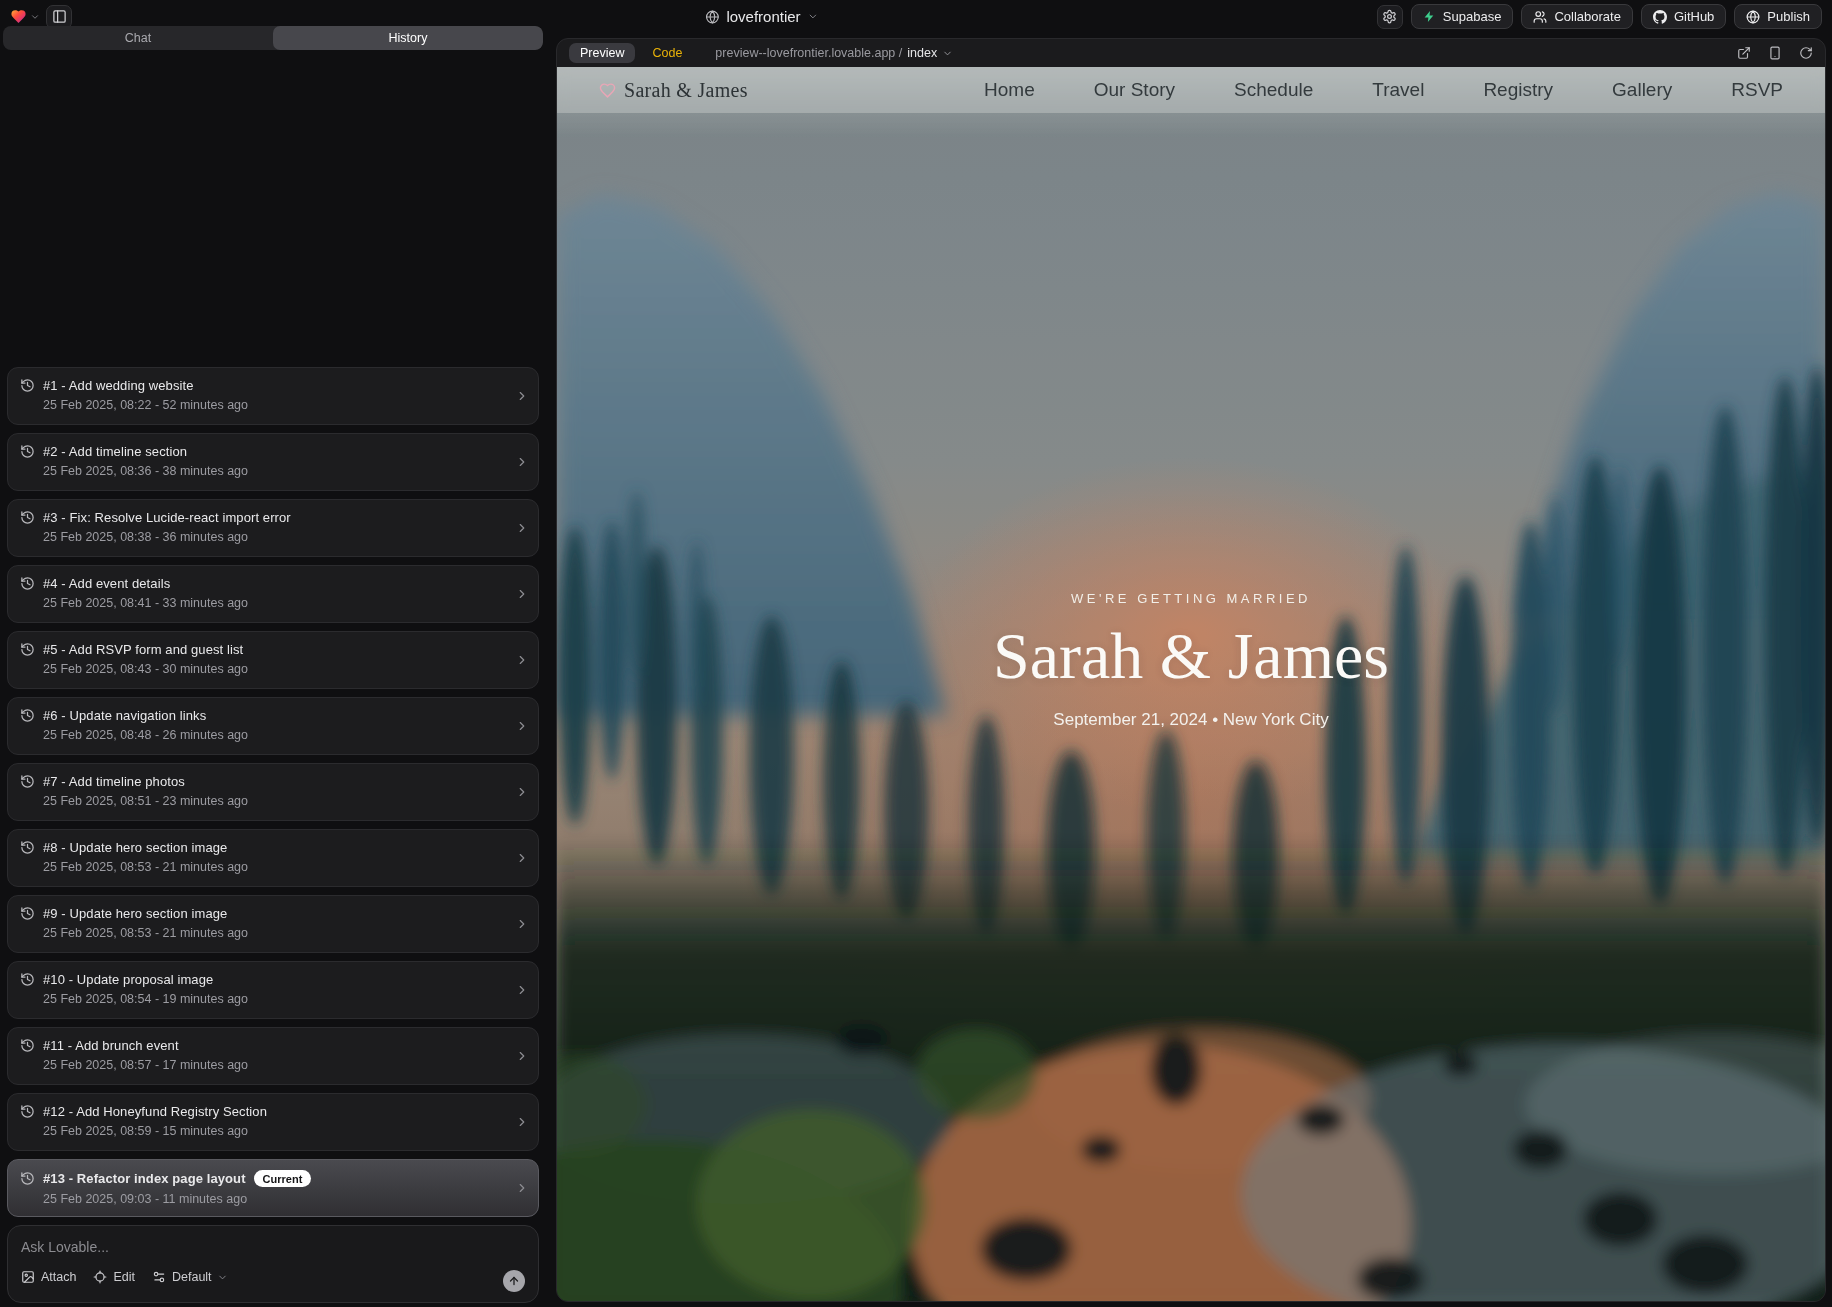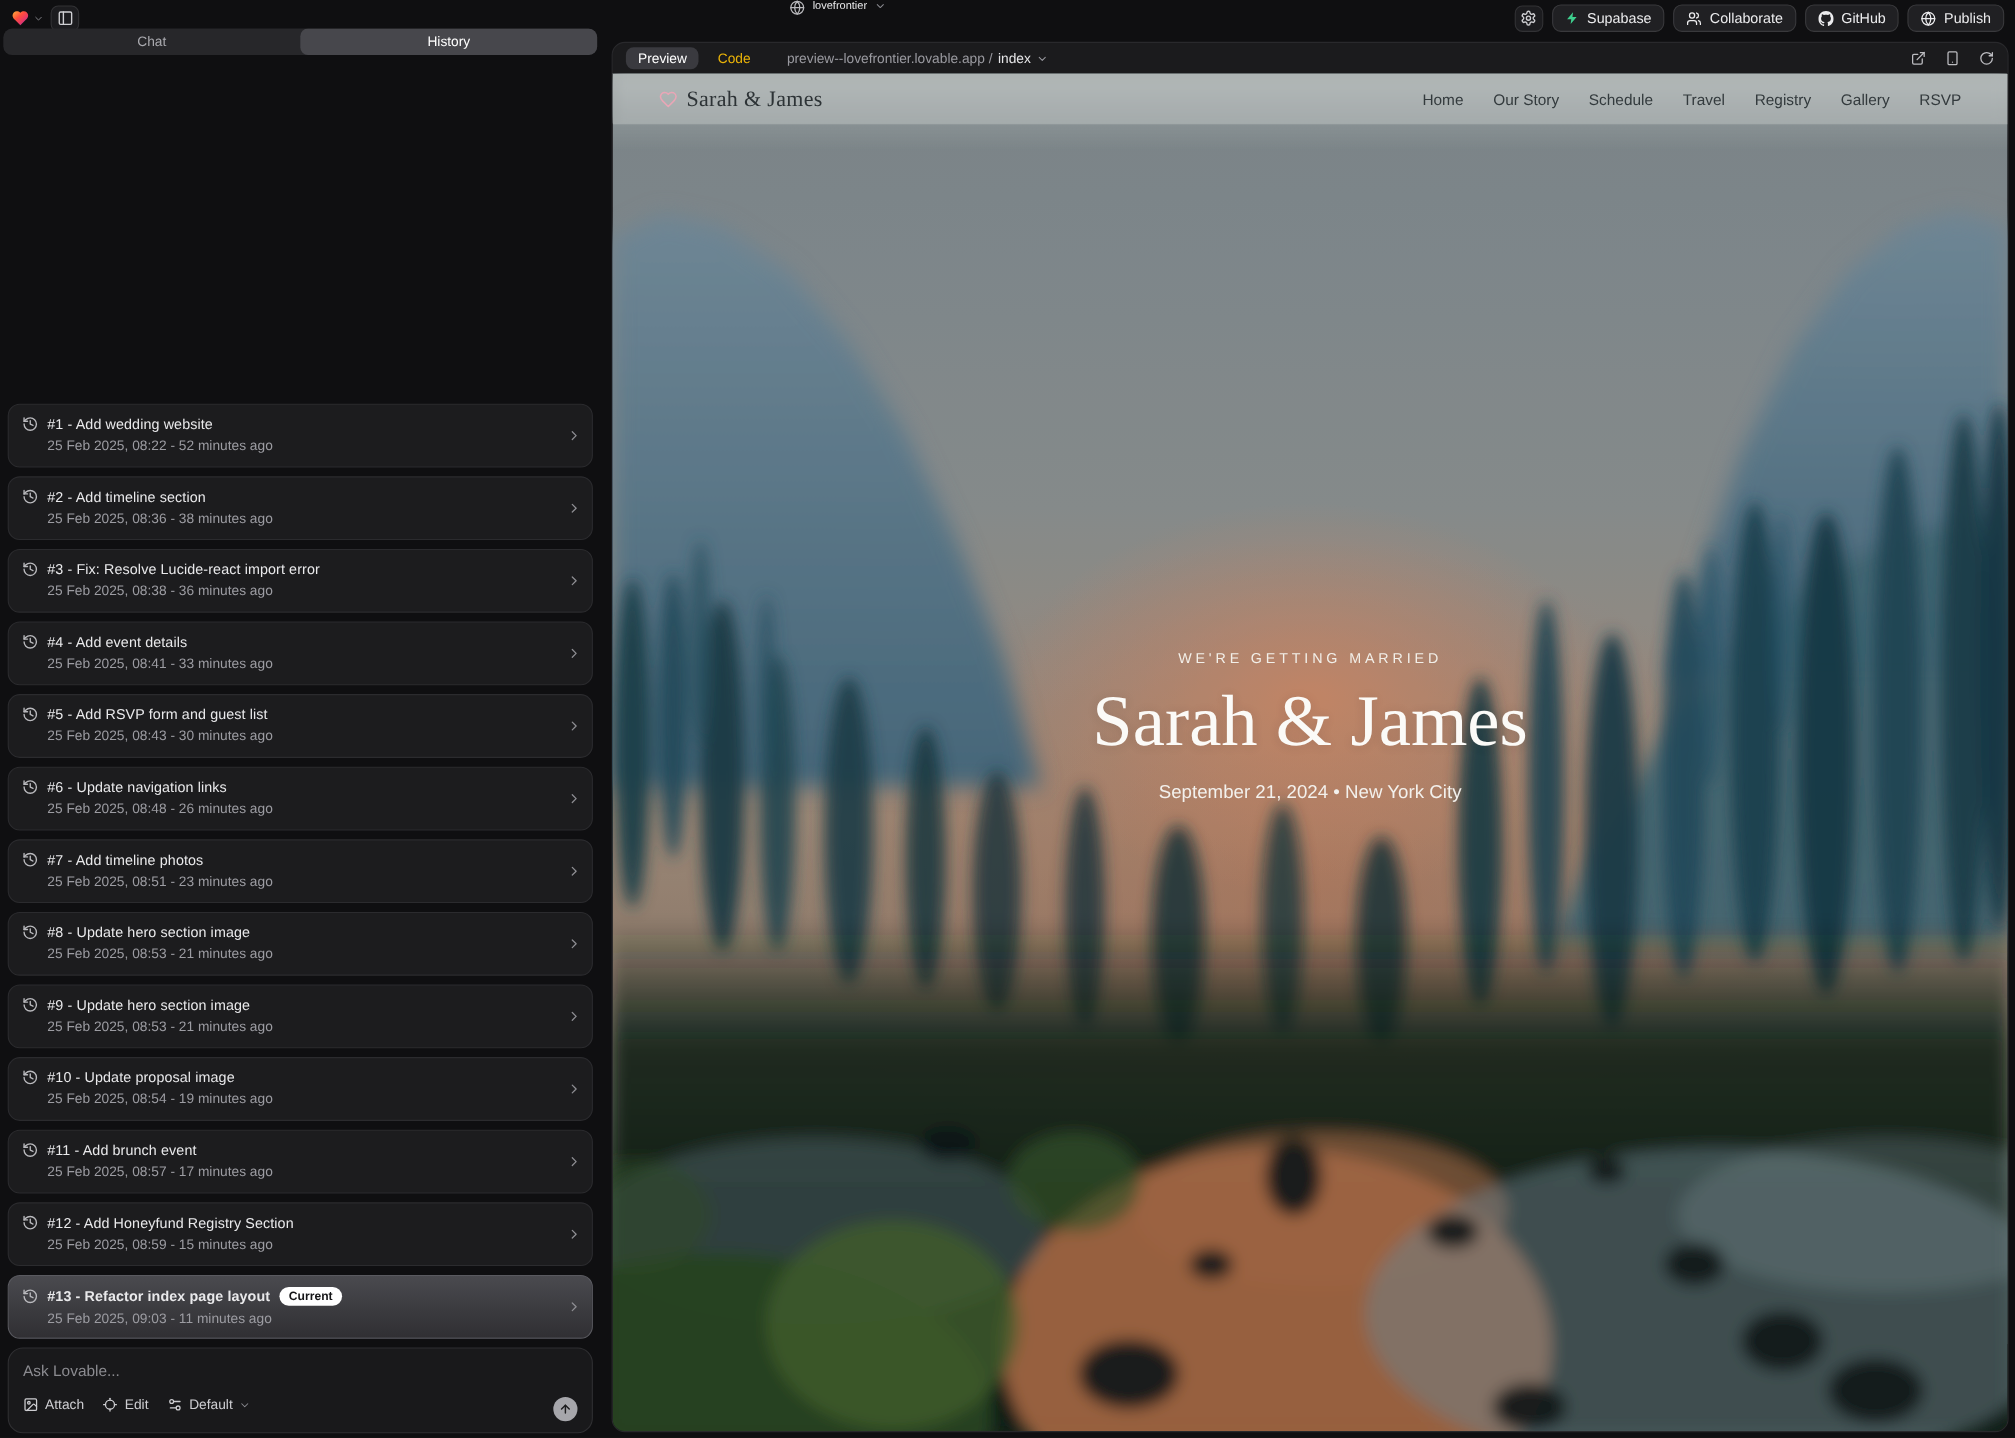--- a/index.html
+++ b/index.html
@@ -13,21 +13,21 @@
   svg { display:block; }
   .ic { stroke:currentColor; fill:none; stroke-width:2; stroke-linecap:round; stroke-linejoin:round; }
 
   
   .topbar { position:absolute; left:0; top:0; right:0; height:33px; display:flex; align-items:center; padding:0 10px; }
   .tb-left { display:flex; align-items:center; gap:6px; }
   .logo-btn { display:flex; align-items:center; gap:3px; cursor:pointer; }
   .heart-logo { width:17px; height:17px; }
   .chev { color:#8a8a90; }
   .icon-btn { display:flex; align-items:center; justify-content:center; width:26px; height:24px; border:1px solid #323235; border-radius:7px; background:#1c1c1f; color:#cfcfd3; cursor:pointer; }
-  .tb-center { position:absolute; left:762px; top:0; height:33px; transform:translateX(-50%); display:flex; align-items:flex-start; gap:7px; color:#e8e8ea; font-size:10px; cursor:pointer; }
+  .tb-center { position:absolute; left:762px; top:0; height:33px; transform:translateX(-50%); display:flex; align-items:center; gap:7px; color:#e8e8ea; font-size:15px; cursor:pointer; }
   .tb-center .globe { color:#b9b9bd; }
   .tb-right { margin-left:auto; display:flex; align-items:center; gap:8px; }
   .tb-btn { display:flex; align-items:center; gap:7px; height:25px; padding:0 11px; border:1px solid #39393c; border-radius:8px; background:#202023; color:#ececee; font-size:13px; cursor:pointer; white-space:nowrap; }
   .tb-btn .bolt { fill:#3ecf8e; stroke:none; }
   .tb-btn .gh { fill:#ececee; }
 
   
   .sidebar { position:absolute; left:0; top:19px; width:546px; bottom:0; display:flex; flex-direction:column; padding:7px 3px 4px 3px; }
   .seg { display:flex; height:24px; background:#27272a; border-radius:8px; overflow:hidden; flex:0 0 auto; }
   .seg-item { flex:1; display:flex; align-items:center; justify-content:center; font-size:12.5px; color:#a9a9ae; border-radius:7px; cursor:pointer; }
@@ -76,21 +76,21 @@
     background: linear-gradient(180deg, rgba(205,208,206,.45) 0px, rgba(205,208,206,0) 70px), rgba(16,26,30,.14);
   }
 
   
   .site-header { position:absolute; left:0; top:0; right:0; height:46px; display:flex; align-items:center; padding:0 42px;
     background:rgba(225,227,224,.32); backdrop-filter:blur(6px); }
   .site-logo { display:flex; align-items:center; gap:8px; cursor:pointer; }
   .site-logo .heart { color:#e9a6b6; }
   .site-logo-name { font-family:"Liberation Serif", serif; font-size:20px; color:#2d3336; letter-spacing:.3px; }
   .site-nav { margin-left:auto; display:flex; gap:27px; }
-  .site-nav span { font-size:14px; color:#333a3d; cursor:pointer; }
+  .site-nav span { font-size:19px; color:#333a3d; cursor:pointer;margin-left:32px; }
 
   .hero-content { position:absolute; left:0; right:0; top:524px; text-align:center; color:#f6f4f0; }
   .hero-eyebrow { font-size:13px; letter-spacing:3.5px; font-weight:500; color:#f2efe9; }
   .hero-title { margin-top:12px; font-family:"Liberation Serif", serif; font-size:66px; font-weight:400; color:#fbfaf7; text-shadow:0 1px 10px rgba(40,40,40,.12); }
   .hero-sub { margin-top:16px; font-size:17px; color:#f3f1ed; }
   .countdown { margin-top:44px; display:flex; justify-content:center; gap:42px; }
   .cd-val { font-family:"Liberation Serif", serif; font-size:33px; color:#fbfaf6; }
   .cd-label { margin-top:2px; font-size:11.5px; letter-spacing:2.5px; color:#eeece6; }
 </style>
 </head>

